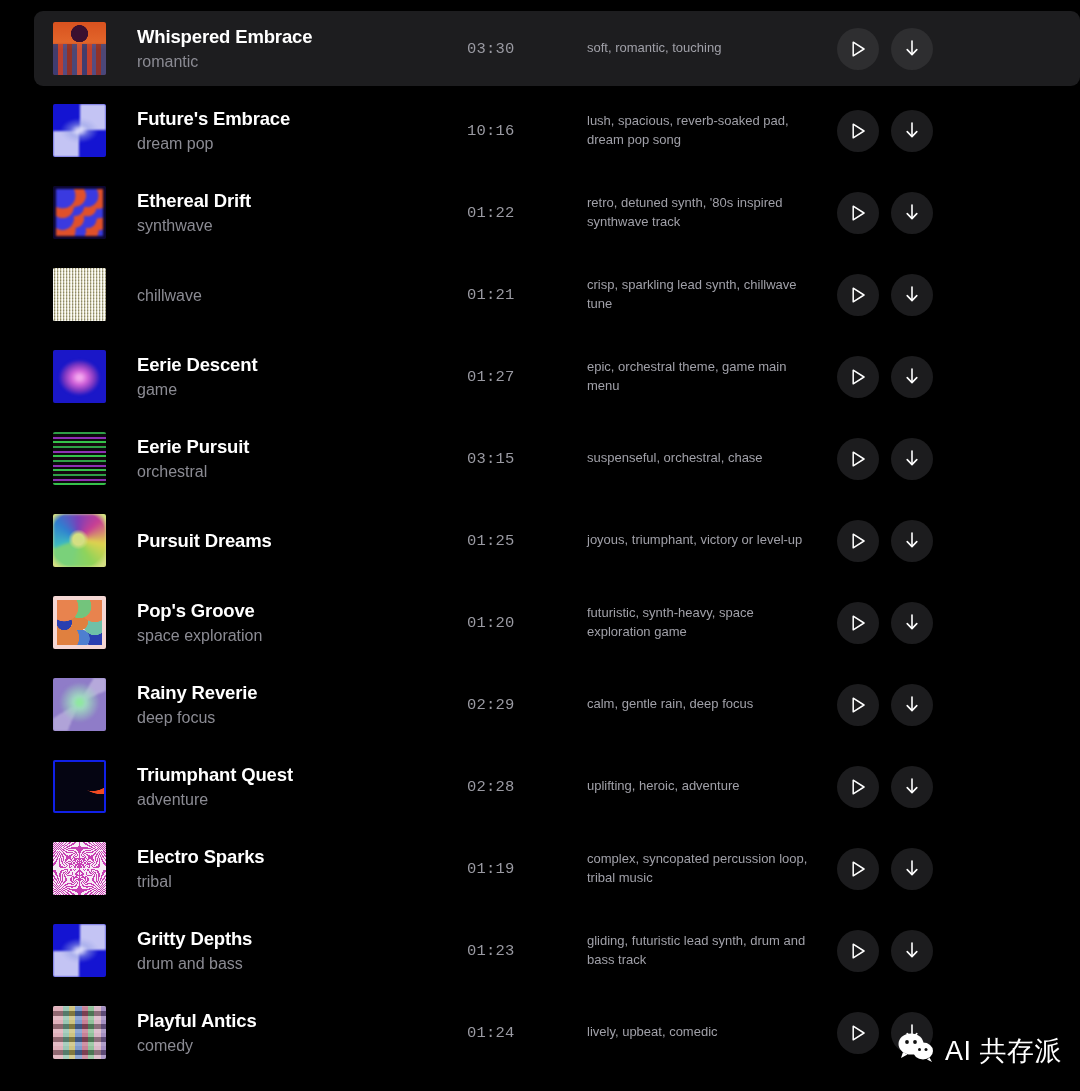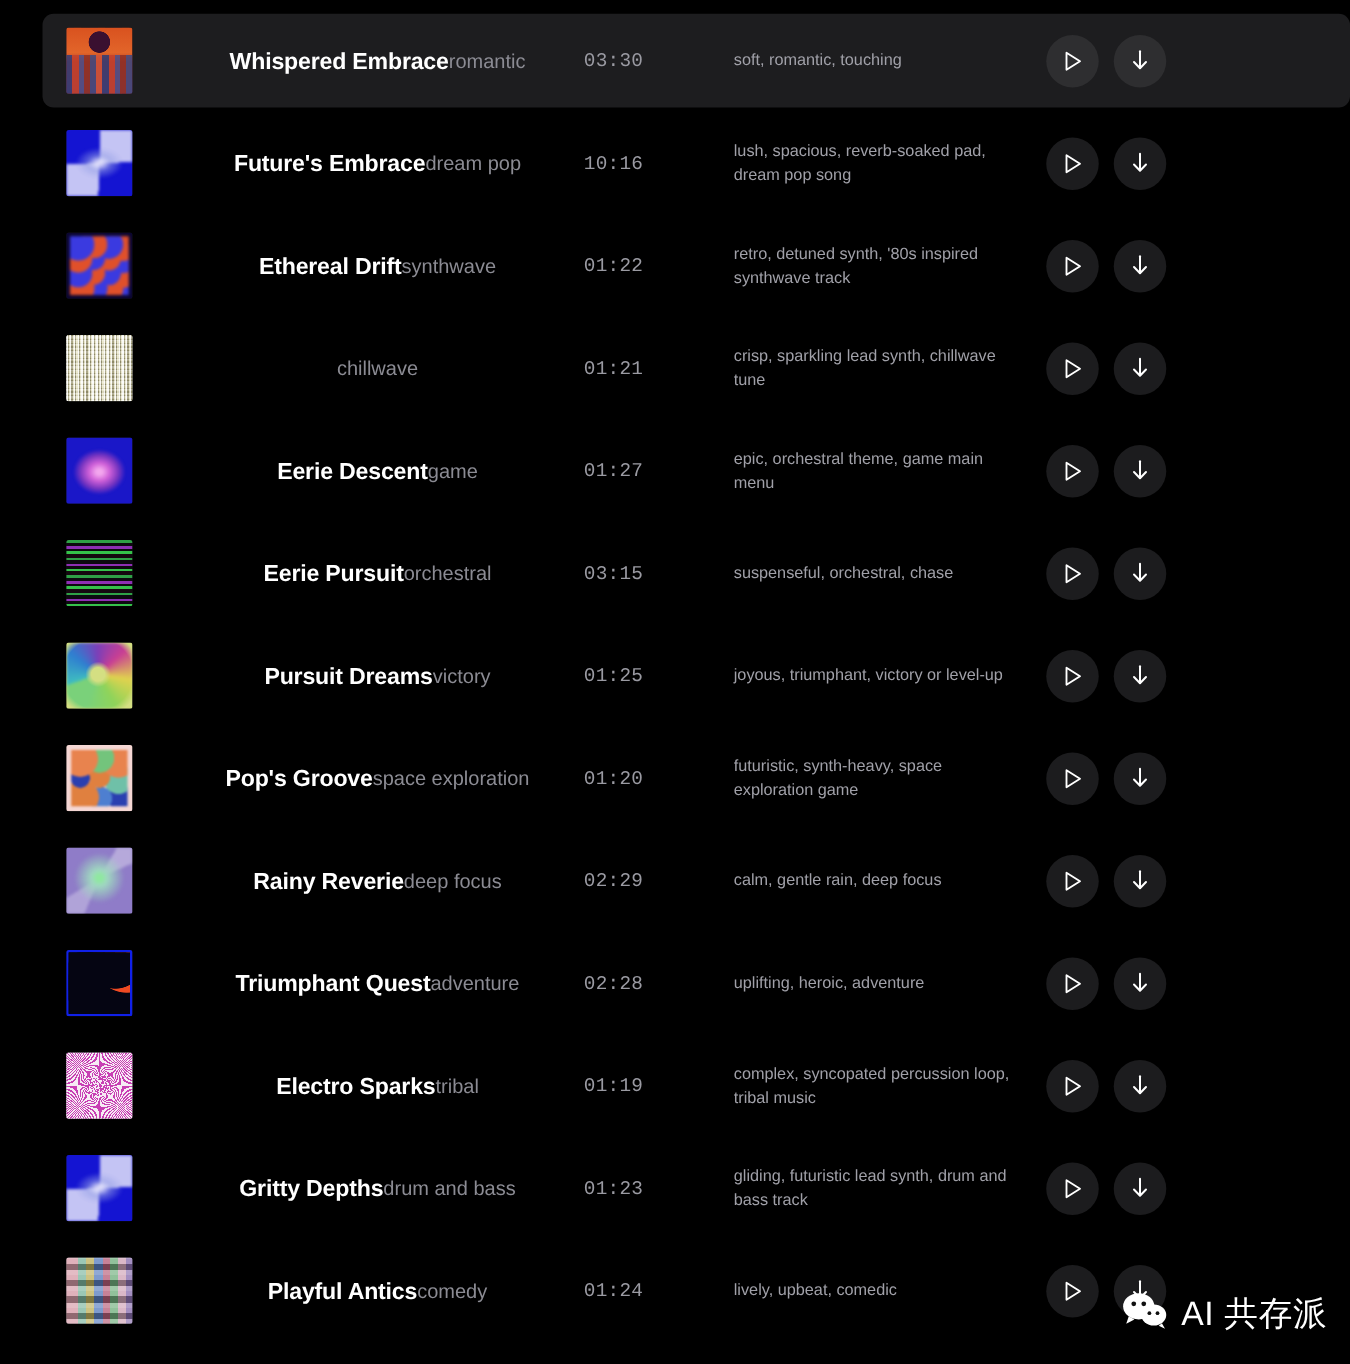--- a/index.html
+++ b/index.html
@@ -255,21 +255,21 @@
       repeating-linear-gradient(0deg, rgba(255,255,255,.33) 0 4px, rgba(0,0,0,.33) 4px 9px, rgba(255,255,255,.22) 9px 13px);
     background-blend-mode: overlay, normal;
   }
 
   
   .meta {
     flex: 0 0 auto;
     width: 330px;
     margin-left: 31px;
     display: flex;
-    flex-direction: row;
+    flex-direction: column;
     justify-content: center;
   }
 
   .title {
     font-size: 18.5px;
     font-weight: 700;
     color: #ffffff;
     letter-spacing: -0.15px;
     line-height: 1.25;
   }
@@ -322,21 +322,21 @@
   .track-row.is-active .circle-btn { background: #2e2e30; }
 
   .circle-btn svg { display: block; }
 
   
   .watermark {
     position: absolute;
     right: 18px;
     bottom: 22px;
     display: flex;
-    align-items: flex-end;
+    align-items: flex-start;
     gap: 9px;
     pointer-events: none;
   }
   .wm-text {
     font-size: 27px;
     color: #ffffff;
     font-weight: 400;
     letter-spacing: 0.5px;
     text-shadow: 0 0 6px rgba(0,0,0,.9);
   }
@@ -511,21 +511,20 @@
           </span>
         </button>
       </div>
     </div>
     <div class="track-row">
       <div class="thumb">
         <i class="art-swirl"></i>
       </div>
       <div class="meta">
         <div class="title">Pursuit Dreams</div>
-        <div class="genre">victory</div>
       </div>
       <div class="duration">01:25</div>
       <div class="desc">joyous, triumphant, victory or level-up</div>
       <div class="actions">
         <button class="circle-btn" title="Play">
           <span>
             <svg width="17" height="18" viewBox="0 0 17 18" aria-hidden="true">
               <path d="M3.2 2.2 L14 9 L3.2 15.8 Z" fill="none" stroke="#ffffff" stroke-width="1.5" stroke-linejoin="round"></path>
             </svg>
           </span>

